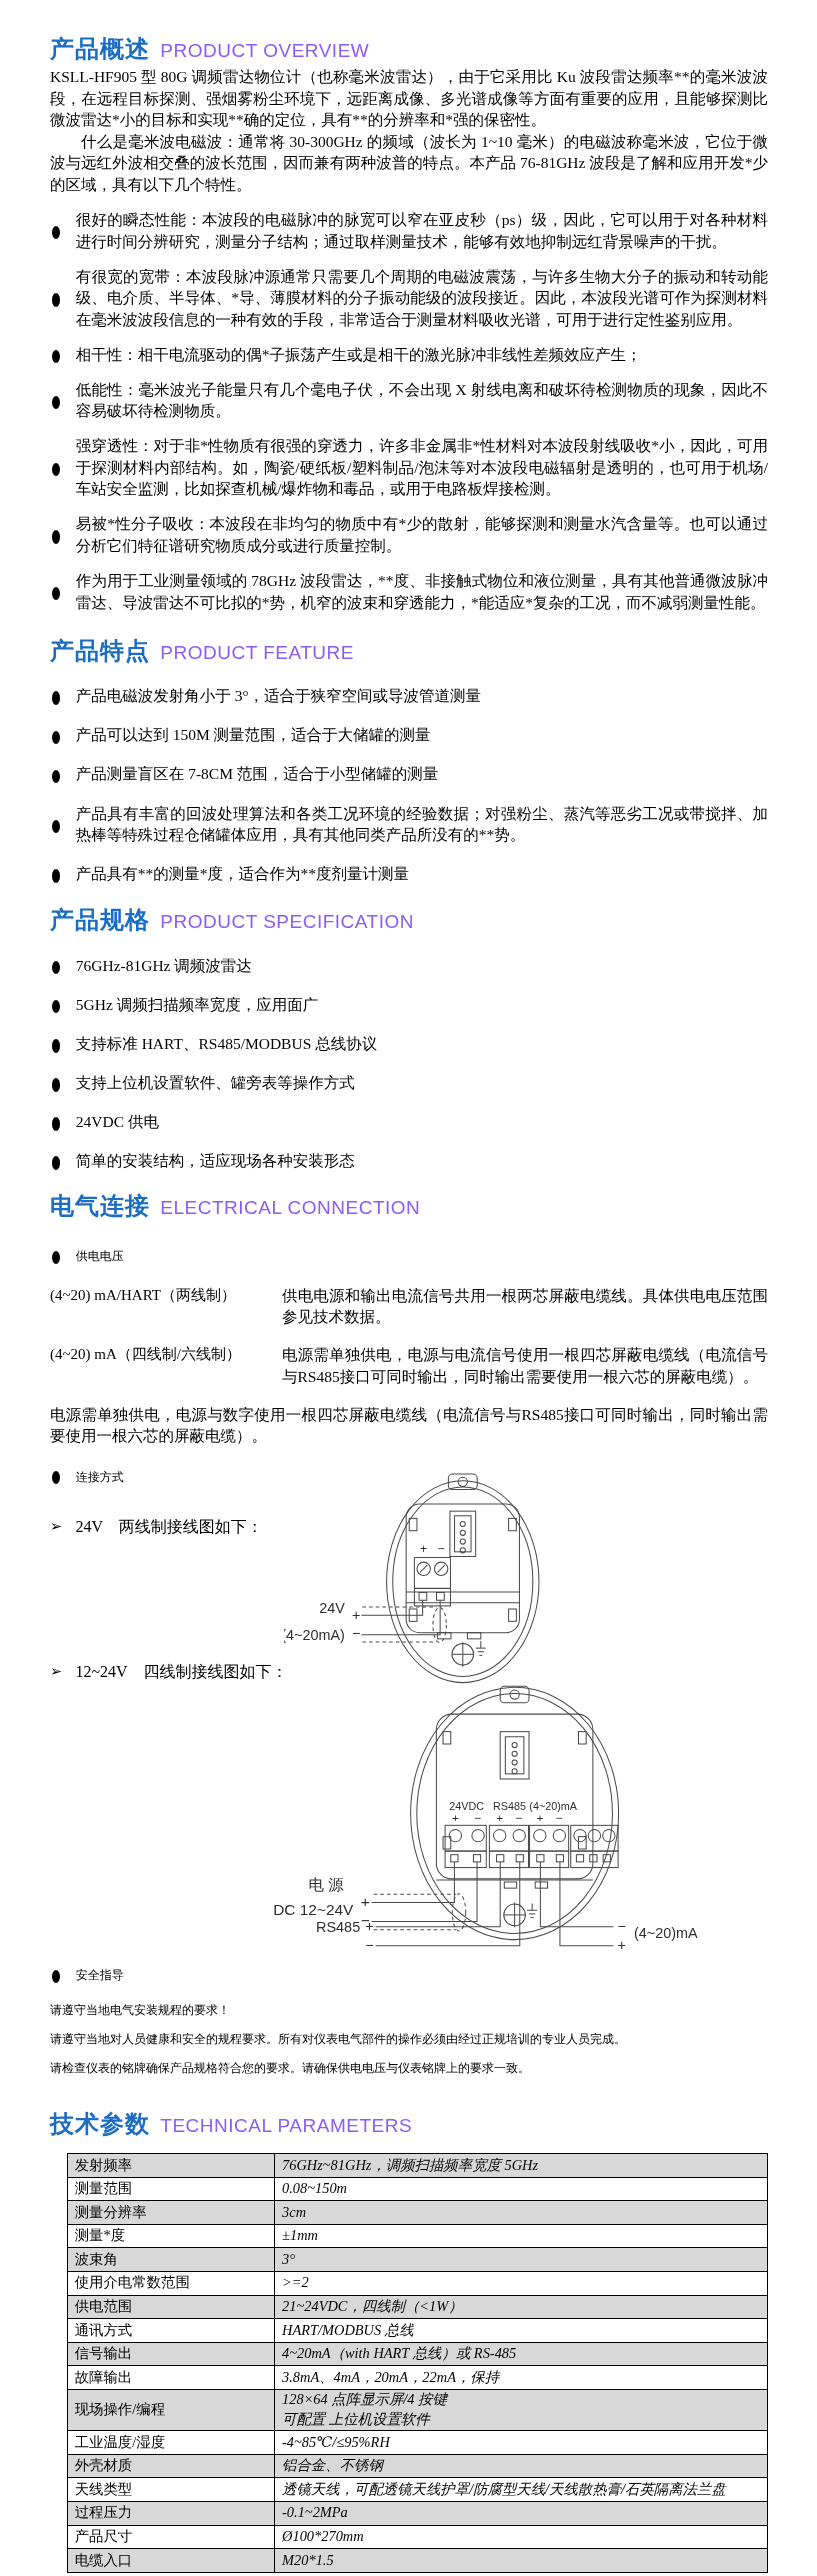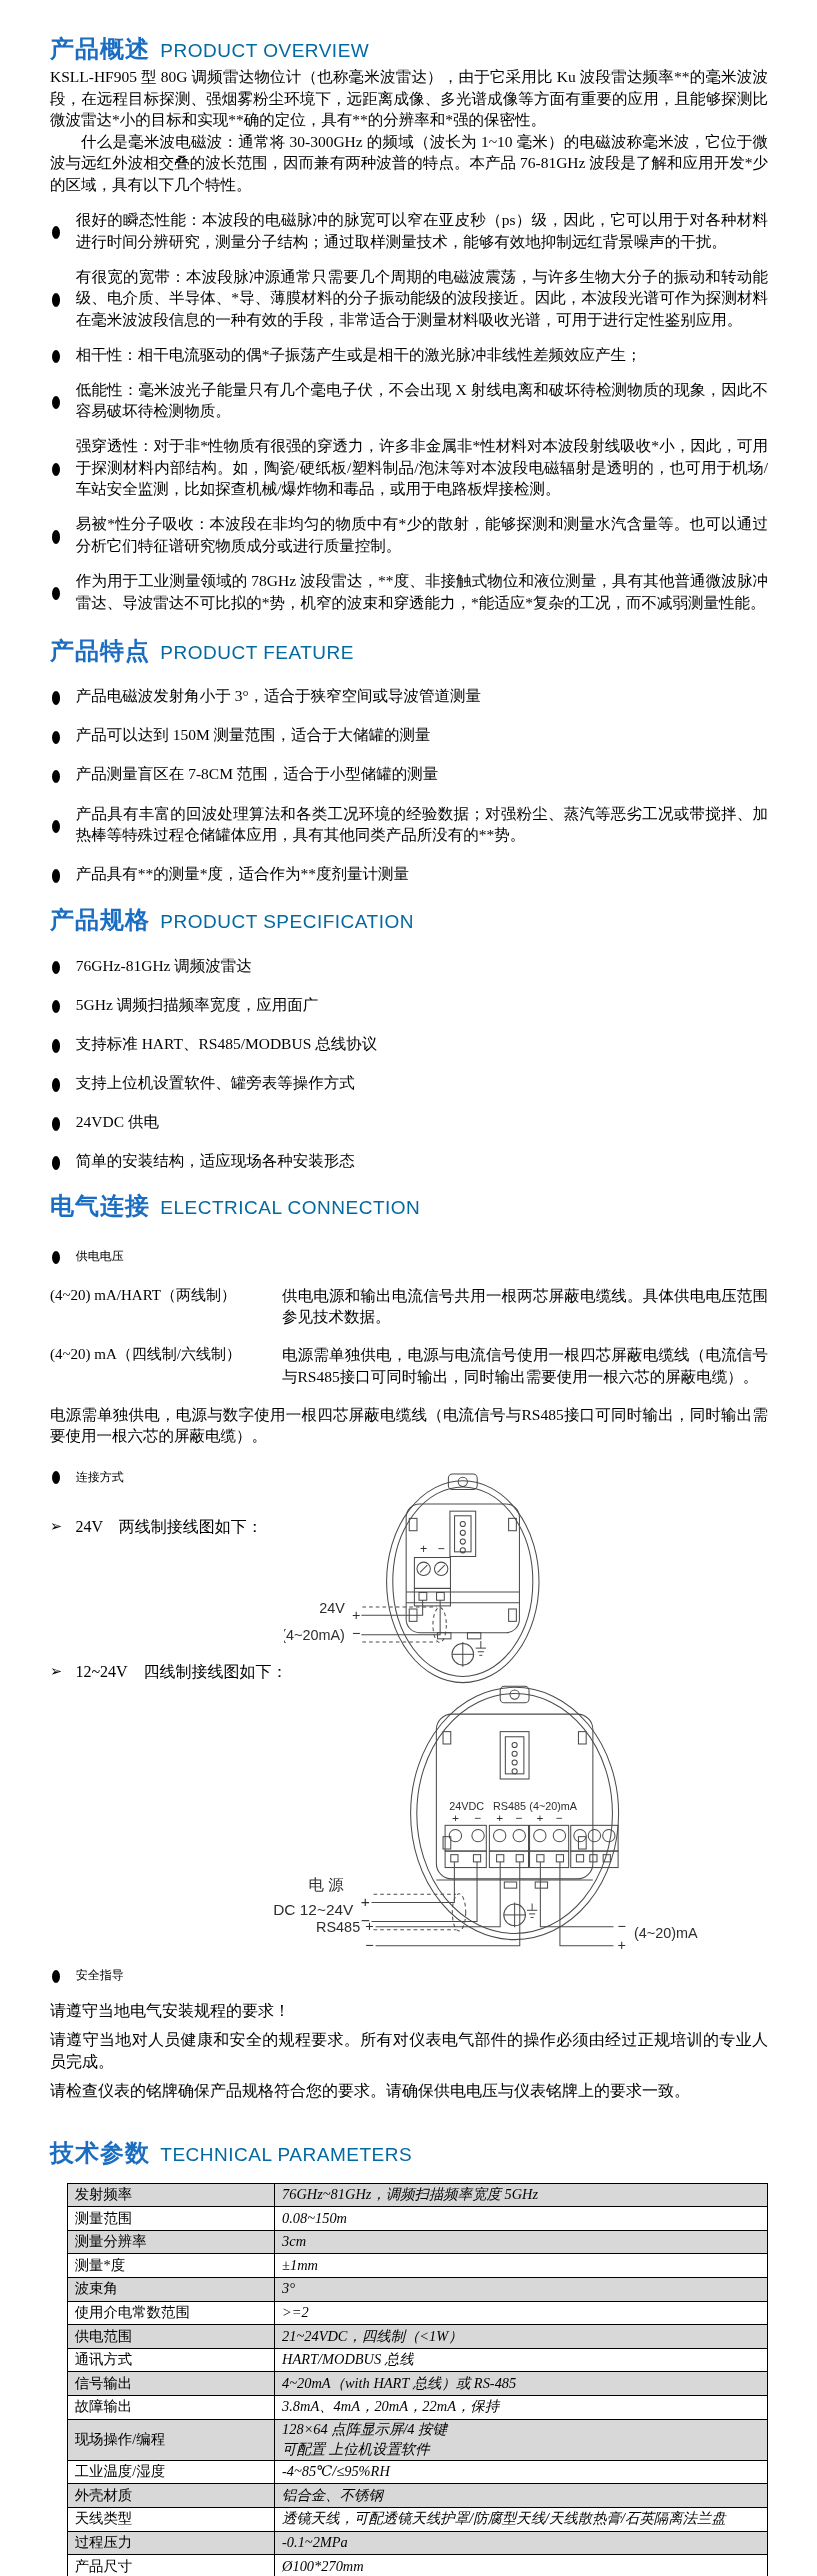--- a/index.html
+++ b/index.html
@@ -17,27 +17,27 @@
 
   
   .sec-head{display:flex;align-items:baseline;gap:10.3px;margin:0;}
   .sec-head .zh{
     font-family:"Liberation Sans","DejaVu Sans",sans-serif;
     font-weight:bold;font-size:24px;line-height:34px;
     color:#1a6dc0;letter-spacing:1px;white-space:nowrap;
   }
   .sec-head .en{
     font-family:"Liberation Sans","DejaVu Sans",sans-serif;
-    font-weight:normal;font-size:19px;color:#0369a1;letter-spacing:0.5px;white-space:nowrap;
+    font-weight:normal;font-size:19px;color:#8b5cf6;letter-spacing:0.5px;white-space:nowrap;
   }
   .mt-ov{margin-top:32px;}
   .mt-ft{margin-top:20.6px;}
   .mt-sp{margin-top:18.5px;}
   .mt-el{margin-top:17.5px;}
-  .mt-tp{margin-top:35px;}
+  .mt-tp{margin-top:27px;}
 
   p.body{font-size:15.5px;line-height:21.6px;margin:0;text-align:justify;}
   .para1{margin-top:20.6px;}
   .para2{margin-top:12.4px;text-indent:2em;}
 
   
   .blist{margin-top:0;}
   .blt{display:flex;margin-top:13.4px;align-items:center;}
   .blistB .blt{margin-top:17.5px;}
   .blt .dot{
@@ -50,21 +50,21 @@
   
   .defrow{display:flex;margin-top:16.5px;}
   .defrow .term{flex:none;width:232px;font-size:15px;line-height:21.6px;}
   .defrow .desc{flex:1;font-size:15.5px;line-height:21.6px;text-align:justify;}
   .defs{margin-top:2.1px;}
 
   .subblt{display:flex;margin-top:23px;}
   .subblt .dot{width:8.2px;height:13.4px;background:#000;border-radius:50%;flex:none;margin:4.1px 15.5px 0 2.1px;}
   .subblt .btxt{font-size:12px;line-height:21.6px;}
   .safety-head{margin-top:2.1px;}
-  .safety-p{font-size:16px;line-height:21.6px;margin:0;text-align:justify;}
+  .safety-p{font-size:12px;line-height:21.6px;margin:0;text-align:justify;}
   .sf1{margin-top:13.4px;} .sf2{margin-top:7.2px;} .sf3{margin-top:7.2px;}
 
   
   .diagrams{position:relative;height:507px;margin-top:9.3px;}
   .dlabel{position:absolute;left:50px;font-size:16px;line-height:21.6px;display:flex;gap:13.4px;}
   .dlabel .arr{font-family:"DejaVu Sans",sans-serif;font-size:14.4px;}
   .dlabel1{top:60px;}
   .dlabel2{top:205px;}
   svg.d1{position:absolute;left:284px;top:14.4px;}
   svg.d2{position:absolute;left:216px;top:226px;}

